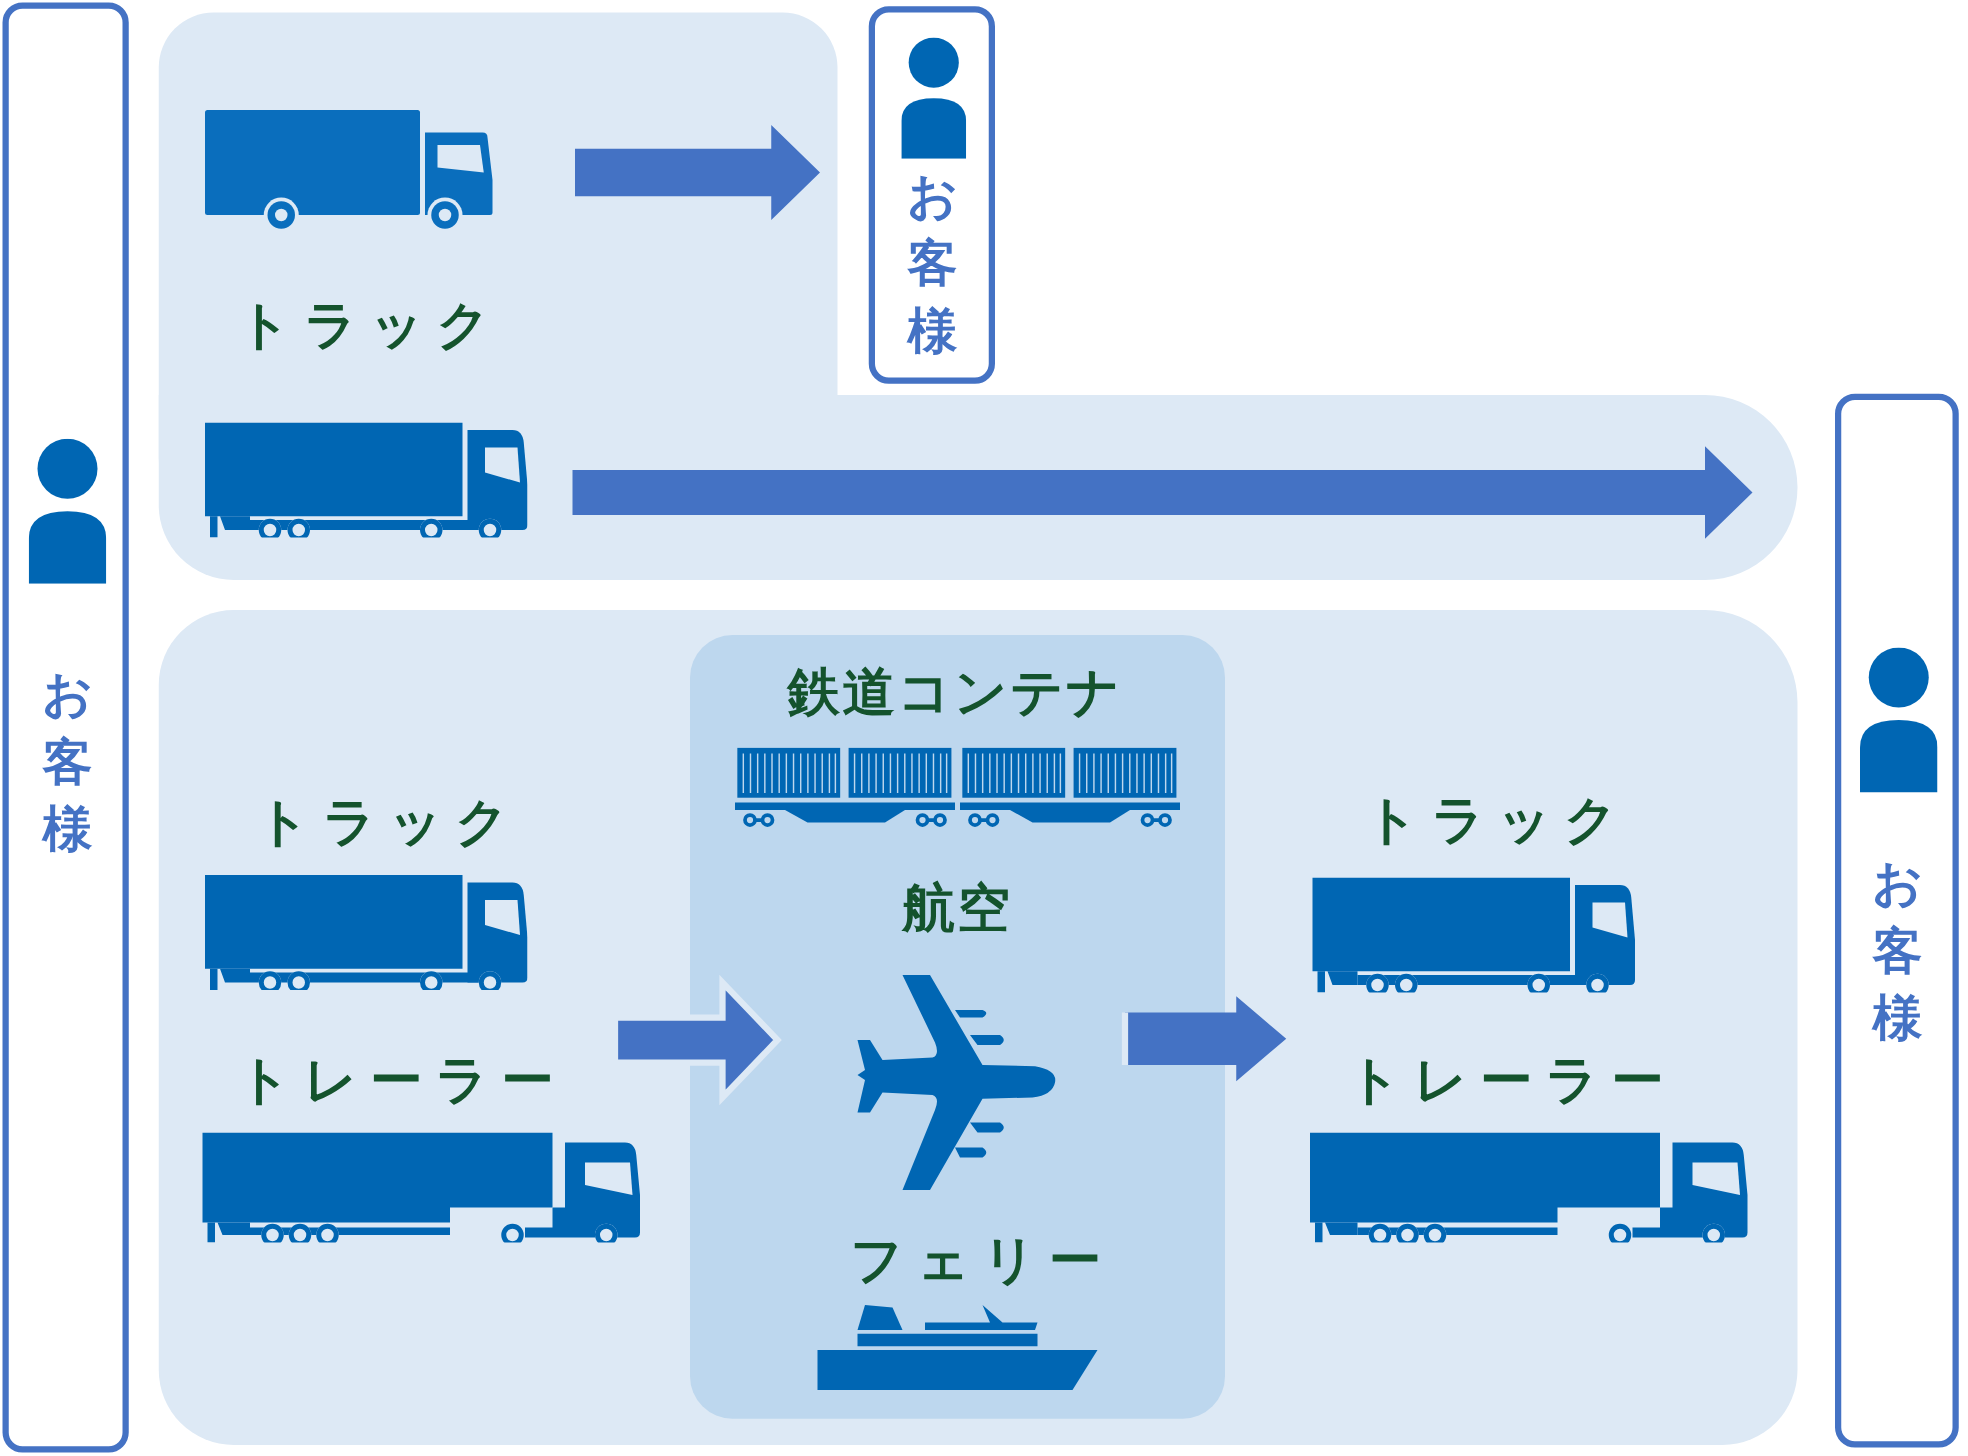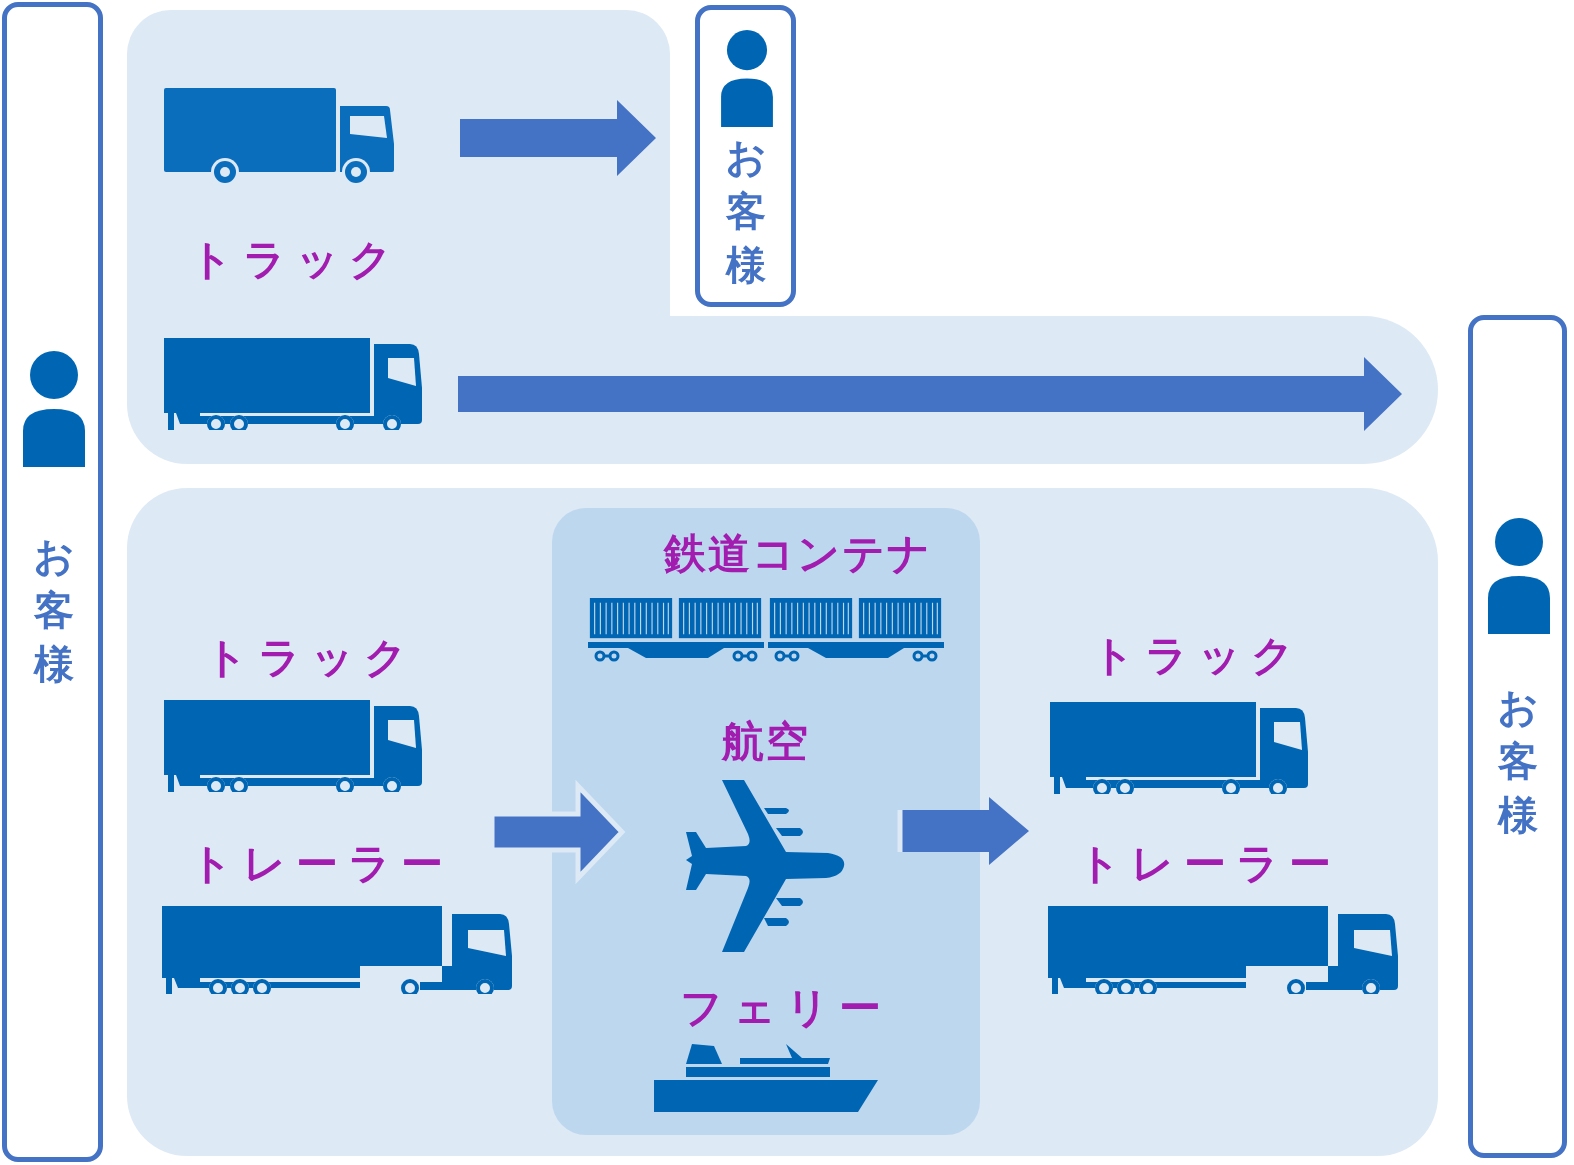--- a/index.html
+++ b/index.html
@@ -1,21 +1,21 @@
 <!DOCTYPE html>
 <html><head>
 <meta charset="utf-8">
 <style>
   html,body{margin:0;padding:0;background:#ffffff;}
   body{width:1574px;height:1165px;position:relative;overflow:hidden;font-family:"DejaVu Sans",sans-serif;}
   .panel{position:absolute;background:#dde9f5;}
   .inner{position:absolute;background:#bdd7ee;border-radius:34px;}
   .cust{position:absolute;border:5px solid #4472c4;border-radius:16px;background:#fff;box-sizing:border-box;}
   .vtext{position:absolute;color:#4472c4;font-weight:bold;font-size:40px;line-height:54px;width:60px;text-align:center;}
-  .label{position:absolute;color:#a21caf;font-weight:bold;font-size:42px;letter-spacing:10px;white-space:nowrap;}
+  .label{position:absolute;color:#14532d;font-weight:bold;font-size:42px;letter-spacing:10px;white-space:nowrap;}
   svg{position:absolute;overflow:visible;}
 </style>
 </head>
 <body>
 
 <svg width="0" height="0" style="position:absolute">
   <defs>
     <symbol id="person" viewBox="0 0 62 116">
       <circle cx="31" cy="24" r="24" fill="#0066b3"></circle>
       <path d="M0 116 V80 Q0 58 31 58 Q62 58 62 80 V116 Z" fill="#0066b3"></path>
@@ -163,29 +163,29 @@
   </svg>
 <div class="label" style="left:190px;top:836px;">トレーラー</div>
 <svg style="left:160px;top:906px" width="356" height="88" viewBox="0 0 356 88">
     <use href="#trailer"></use>
   </svg>
 
 <svg style="left:492px;top:782px" width="136" height="100" viewBox="0 0 136 100">
   <path d="M0 32 H86 V4 L130 50 L86 96 V68 H0 Z" fill="#4472c4" stroke="#dde9f5" stroke-width="5" stroke-linejoin="miter"></path>
 </svg>
 
-<div class="label" style="left:664px;top:526px;letter-spacing:2px;text-align:center;">鉄道コンテナ</div>
+<div class="label" style="left:630px;top:526px;letter-spacing:2px;text-align:center;">鉄道コンテナ</div>
 <svg style="left:588px;top:598px" width="176" height="68" viewBox="0 0 176 68">
     <use href="#railcar"></use>
   </svg>
 <svg style="left:768px;top:598px" width="176" height="68" viewBox="0 0 176 68">
     <use href="#railcar"></use>
   </svg>
 
-<div class="label" style="left:722px;top:714px;letter-spacing:2px;text-align:center;">航空</div>
+<div class="label" style="left:722px;top:699px;letter-spacing:2px;text-align:center;">航空</div>
 <svg style="left:686px;top:780px" width="160" height="172" viewBox="0 0 160 172">
   <path fill="#0066b3" d="M36 0 L58 0 L100 72 L142 73 Q160 76 158 86 Q156 96 140 98 L100 99 L58 172 L36 172 L62 108 Q66 98 60 96 L20 94 L10 110 L0 110 L6 84 L0 80 L6 76 L0 52 L10 52 L20 68 L60 66 Q66 64 62 54 Z"></path>
   <path fill="#0066b3" d="M78 28 L100 28 Q106 30 100 34 L82 34 Z M90 48 L114 48 Q120 52 114 56 L96 56 Z M90 118 L114 118 Q120 122 114 126 L96 126 Z M78 138 L100 138 Q106 142 100 146 L82 146 Z"></path>
 </svg>
 
 <div class="label" style="left:680px;top:980px;text-align:center;">フェリー</div>
 <svg style="left:654px;top:1044px" width="224" height="68" viewBox="0 0 224 68">
   <path fill="#0066b3" d="M32 20 L38 0 L60 2 L68 20 Z"></path>
   <path fill="#0066b3" d="M86 20 V14 H138 L132 0 L148 14 H176 L174 20 Z"></path>
   <rect x="32" y="23" width="144" height="10" fill="#0066b3"></rect>

